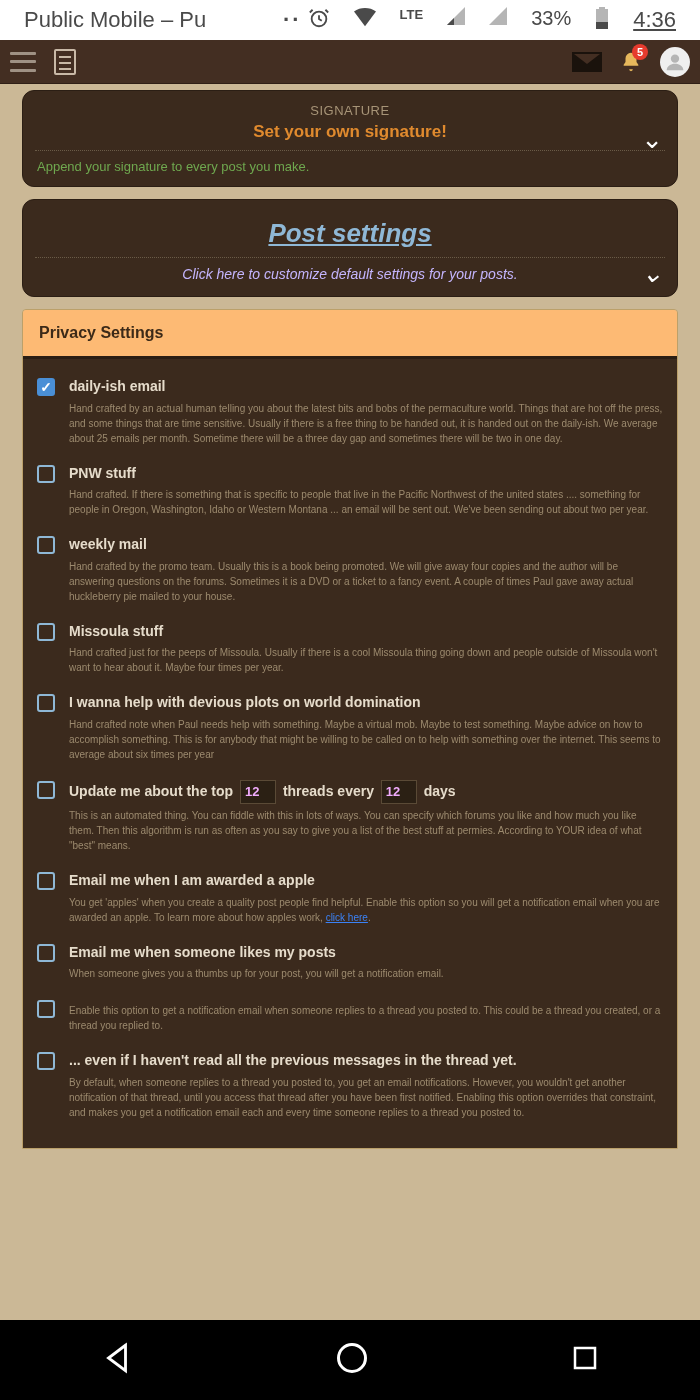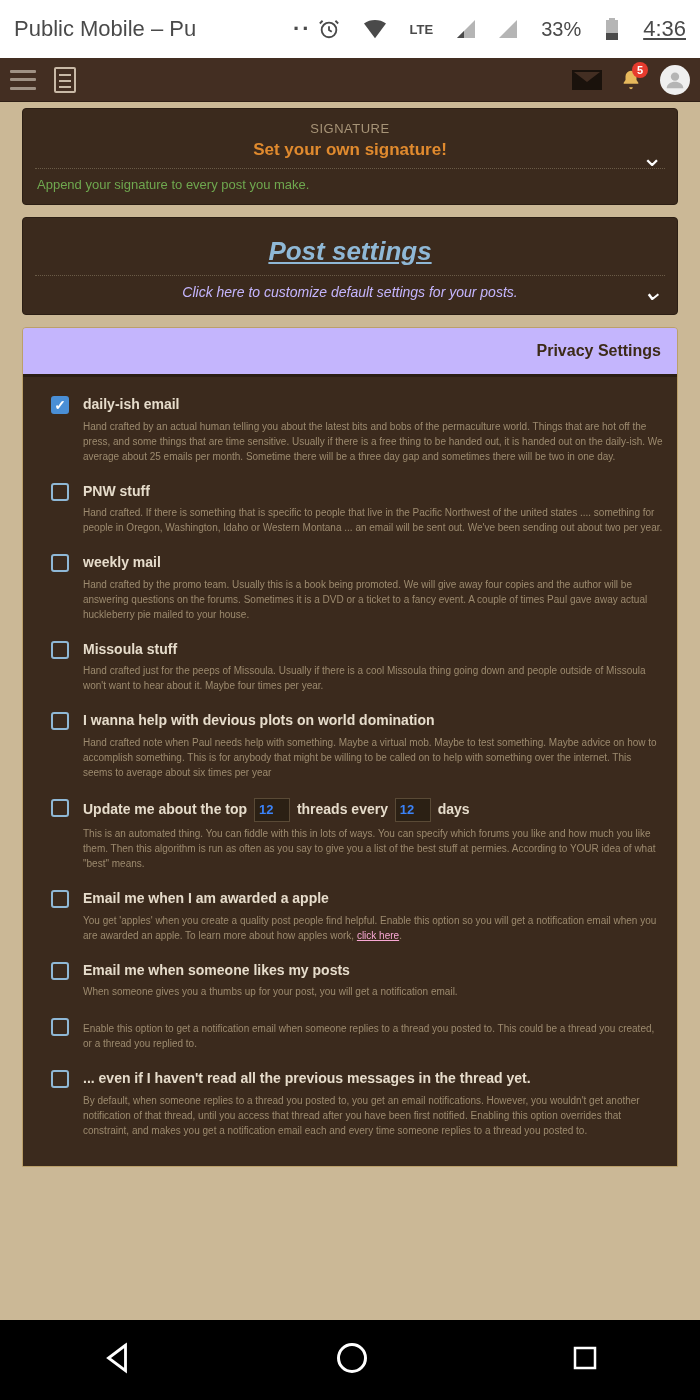--- a/index.html
+++ b/index.html
@@ -1,24 +1,24 @@
 <!DOCTYPE html>
 <html><head>
 <meta charset="utf-8">
 <style>
   * { box-sizing: border-box; margin: 0; padding: 0; }
   html, body { width: 700px; height: 1400px; overflow: hidden; font-family: Arial, Helvetica, sans-serif; }
   body { background: #000; display: flex; flex-direction: column; }
   
   .statusbar {
-    height: 58px; background: #fff; color: #4a4a4a; display: flex; align-items: center; padding: 0 14px; font-size: 22px; font-weight: 500;
+    height: 40px; background: #fff; color: #4a4a4a; display: flex; align-items: center; padding: 0 24px; font-size: 22px; font-weight: 500;
   }
   .statusbar .title { flex: 1; white-space: nowrap; overflow: hidden; text-overflow: ellipsis; }
   .statusbar .dots { padding: 0 6px; letter-spacing: 2px; font-weight: 700; }
-  .statusbar .right { display: flex; align-items: center; gap: 24px; font-size: 20px; }
+  .statusbar .right { display: flex; gap: 24px; font-size: 20px; }
   .sb-icon { display:inline-flex; }
   
   .appheader {
     height: 44px; background: #432e22; display: flex; align-items: center; padding: 0 10px; justify-content: space-between;
     border-bottom: 1px solid #2f1f16;
   }
   .appheader .left, .appheader .right { display: flex; align-items: center; gap: 18px; }
   .hamburger { width: 26px; height: 20px; display: flex; flex-direction: column; justify-content: space-between; }
   .hamburger span { display:block; height:3px; background:#9f9184; border-radius:1px; }
   .docicon { width:22px; height:26px; border:2px solid #c9b9a7; border-radius:2px; position:relative; }
@@ -30,52 +30,52 @@
   .bell { position:relative; }
   .bell svg { display:block; }
   .badge { position:absolute; top:-6px; right:-6px; background:#e63b2e; color:#fff; font-size:11px; font-weight:700; border-radius:50%; width:16px; height:16px; display:flex; align-items:center; justify-content:center; }
   .avatar { width:30px; height:30px; border-radius:50%; background:#efefef; display:flex; align-items:center; justify-content:center; }
   .avatar svg { display:block; }
 
   .viewport { flex:1; background:#cbb896; overflow:hidden; position:relative; }
   .scroll { position:absolute; inset:0; padding: 6px 22px 0 22px; }
 
   .panel {
-    background:#3b2a1d; border:1px solid #2b1e14; border-radius:4px; padding:12px 14px; margin-bottom:12px; color:#d9cbb7; position:relative;
+    background:#3b2a1d; border:1px solid #2b1e14; border-radius:12px; padding:12px 14px; margin-bottom:12px; color:#d9cbb7; position:relative;
   }
   .panel .chev { position:absolute; right:14px; top:50%; transform:translateY(-50%); color:#fff; font-size:26px; }
   .panel .chev2 { position:absolute; right:14px; top:60%; color:#fff; font-size:26px; }
   .dotline { border-top:1px dotted #6a5b47; margin: 8px -2px; }
   .sig-title { text-align:center; color:#a79477; font-size:13px; letter-spacing:0.5px; }
   .sig-link  { text-align:center; color:#e08a2e; font-weight:700; font-size:17px; margin-top:4px; }
   .sig-help  { text-align:left; color:#6fa84f; font-size:13px; margin-top:2px; }
   .post-link { text-align:center; font-size:26px; font-weight:600; }
   .post-link span { color:#8fb8d6; text-decoration: underline; }
   .post-help { text-align:center; color:#c4b5fd; font-size:14px; margin-top:6px; }
 
   .section {
     border:1px solid #bba06a; border-radius:4px 4px 0 0; overflow:hidden; margin-top:10px;
   }
   .section-header {
-    background:#c4b5fd; color:#3c2a18; font-weight:700; font-size:16px; padding:14px 16px;text-align:right;
-  }
-  .section-body { background:#3b2a1d; padding: 18px 14px 10px 28px; border-top:3px solid #2b1e14; }
+    background:#fdba74; color:#3c2a18; font-weight:700; font-size:16px; padding:14px 16px;
+  }
+  .section-body { background:#3b2a1d; padding: 18px 14px 10px 14px; border-top:3px solid #2b1e14; }
 
   .opt { display:flex; gap:12px; margin-bottom:18px; }
   .cbwrap { flex:0 0 20px; padding-top:1px; }
   .cb {
     width:18px; height:18px; border:2px solid #8fb8d6; border-radius:3px; background:transparent; display:inline-flex; align-items:center; justify-content:center; cursor:pointer;
   }
   .cb.checked { background:#4a8fd6; border-color:#4a8fd6; }
   .cb.checked::after { content:"✓"; color:#fff; font-size:14px; font-weight:900; line-height:1; }
   .optbody { flex:1; }
   .opt-title { color:#e6dccb; font-weight:700; font-size:14px; line-height:1.4; }
   .opt-desc  { color:#9c8a6e; font-size:10px; line-height:1.5; margin-top:4px; }
-  .opt-desc .lnk { color:#f9a8d4; text-decoration:underline; cursor:pointer; }
-  .numbox { display:inline-block; width:36px; background:#2b2014; border:1px solid #5a4a36; color:#3b82f6; text-align:left; padding:2px 4px; font-size:13px; margin:0 3px; }
+  .opt-desc .lnk { color:#3b82f6; text-decoration:underline; cursor:pointer; }
+  .numbox { display:inline-block; width:36px; background:#2b2014; border:1px solid #5a4a36; color:#f0abfc; text-align:left; padding:2px 4px; font-size:13px; margin:0 3px; }
 
   
   .navbar { height:80px; background:#000; display:flex; align-items:center; justify-content:space-around; }
   .navbtn { color:#fff; }
 </style>
 </head>
 <body>
 
 <div class="statusbar">
   <span class="title">Public Mobile – Pu</span>

